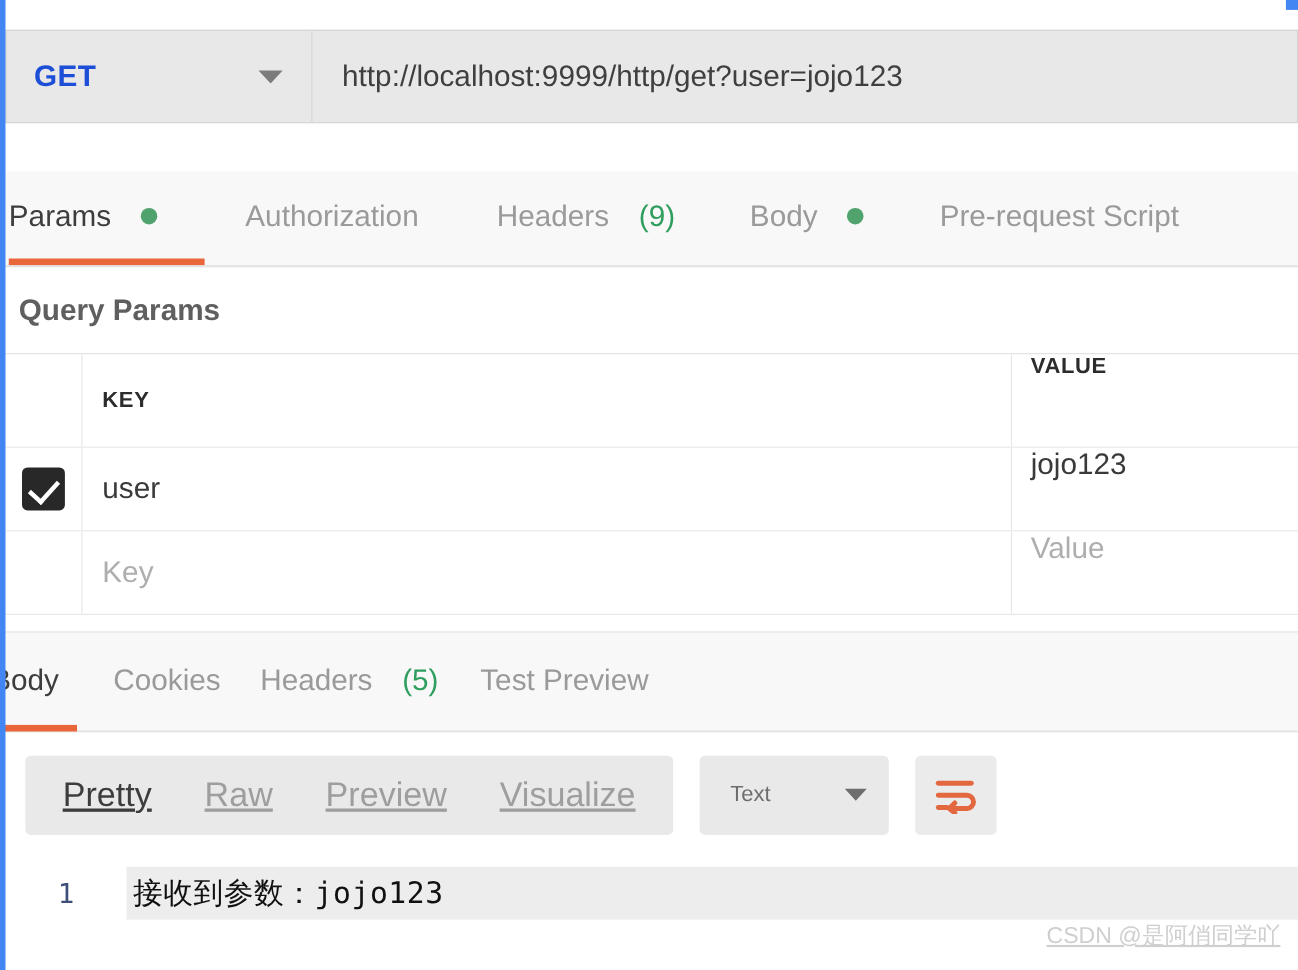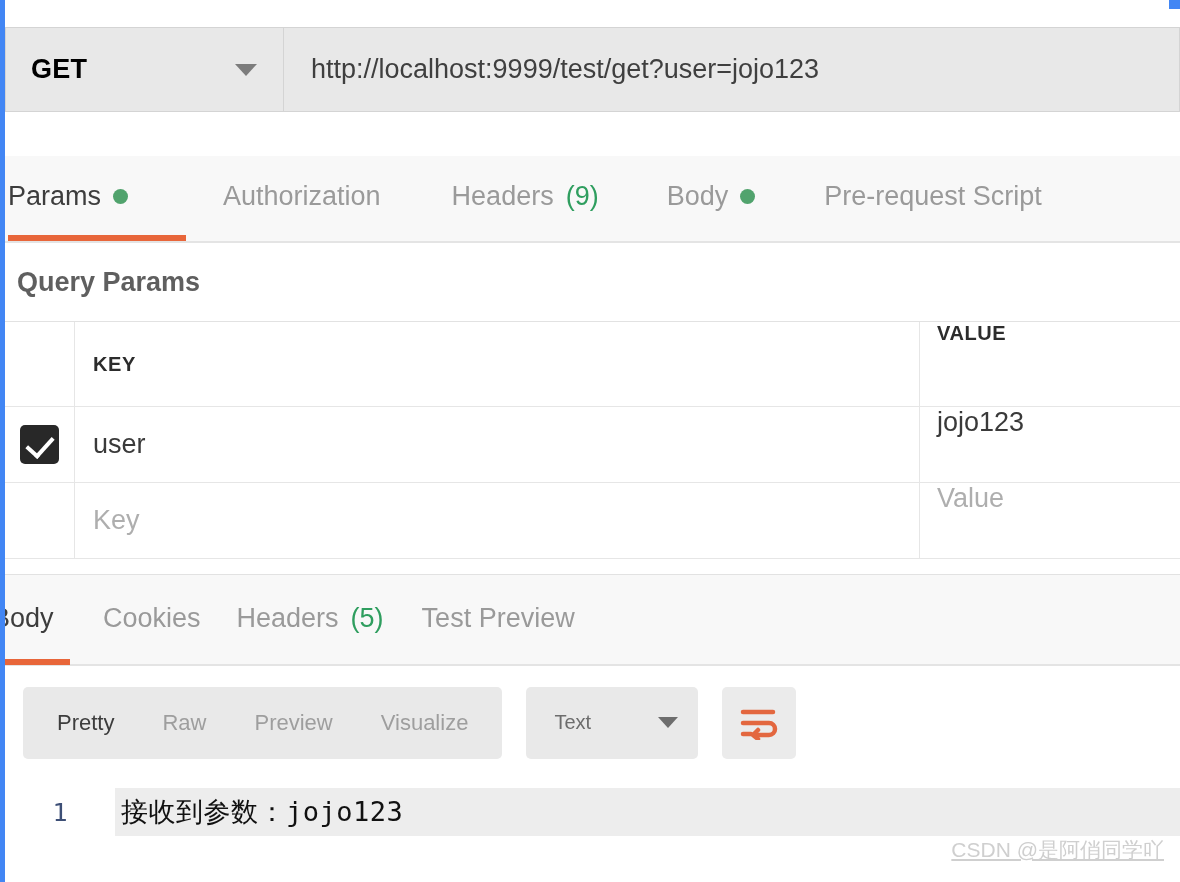--- a/index.html
+++ b/index.html
@@ -56,21 +56,21 @@
     border: 1px solid #d4d4d4;
     border-right: none;
     display: flex;
     align-items: center;
     justify-content: space-between;
     padding: 0 26px 0 25px;
   }
   .method-label {
     font-size: 27px;
     font-weight: bold;
-    color: #000000;
+    color: #1d4ed8;
     letter-spacing: 0.3px;
   }
   .caret-down {
     width: 0; height: 0;
     border-left: 11px solid transparent;
     border-right: 11px solid transparent;
     border-top: 12px solid #7c7c7c;
   }
   .url-box {
     flex: 1;
@@ -94,21 +94,21 @@
     background: #f8f8f8;
     border-bottom: 2px solid #e4e4e4;
     display: flex;
     align-items: flex-start;
   }
   .tab {
     position: relative;
     height: 85px;
     display: flex;
     align-items: center;
-    gap: 12px;
+    gap: 27px;
     padding: 0 0 4px 0;
     white-space: nowrap;
     font-size: 27px;
     color: #9a9a9a;
   }
   .tab.active { color: #3d3d3d; }
   .tab .underline {
     position: absolute;
     left: 0; bottom: 0;
     width: 100%; height: 6px;
@@ -233,24 +233,25 @@
   .fmt-pills {
     margin-left: 18px;
     height: 72px;
     background: #e9e9e9;
     border-radius: 5px;
     display: flex;
     align-items: center;
     padding: 0 10px;
   }
   .fmt-pill {
-    font-size: 22px;
+    font-size: 31px;
     color: #9e9e9e;
     padding: 0 24px;
     white-space: nowrap;
+    text-decoration: underline;
   }
   .fmt-pill.active { color: #3d3d3d; }
 
   .type-select {
     margin-left: 24px;
     height: 72px;
     width: 172px;
     background: #e9e9e9;
     border-radius: 5px;
     display: flex;
@@ -328,21 +329,21 @@
   <div class="sel-top"></div>
   <div class="sel-rail"></div>
   <div class="sel-nub"></div>
 
   <div class="url-bar">
     <div class="method-box">
       <span class="method-label">GET</span>
       <span class="caret-down"></span>
     </div>
     <div class="url-box">
-      <span class="url-text">http://localhost:9999/test/get?user=jojo123</span>
+      <span class="url-text">http://localhost:9999/http/get?user=jojo123</span>
     </div>
   </div>
 
   <div class="req-tabs">
 
     <div class="tab active t-params">
       <span>Params</span>
       <span class="dot-green"></span>
       <span class="underline"></span>
     </div>

